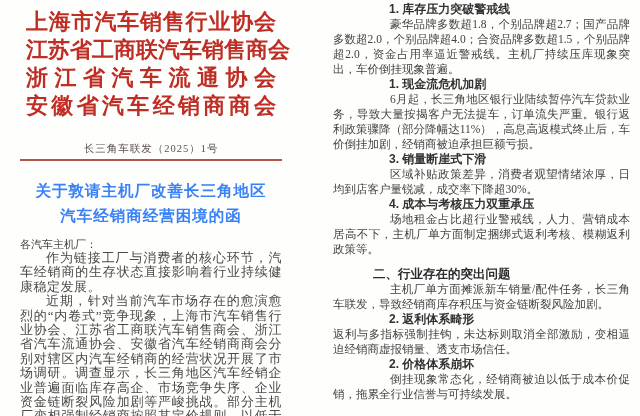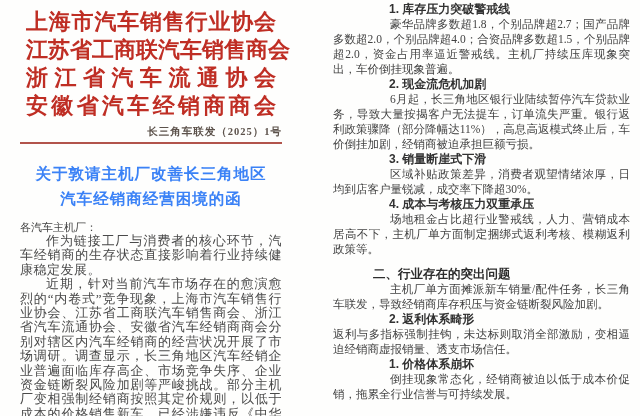--- a/index.html
+++ b/index.html
@@ -17,25 +17,24 @@
   }
   .assoc-header {
     width: 250px; margin: 8px auto 0 auto;
     color: #bf2e24;
     font-weight: bold;
     font-size: 22px; line-height: 28px;
     font-family: "Liberation Serif", "DejaVu Serif", serif;
   }
   .assoc-line { display: flex; justify-content: space-between; }
   .doc-number {
-    margin-top: 5px;
-    text-align: right;
+    margin-top: 22px;
+    text-align: center;
     font-size: 10.5px; letter-spacing: 1px;
     color: #5c524b;
-    font-weight: bold;
   }
   .red-rule {
     margin-top: 3px;
     height: 2px; width: 100%;
     background: #b2544c;
   }
   .letter-title {
     margin-top: 17px;
     text-align: center;
     font-family: "Liberation Sans", "DejaVu Sans", sans-serif;
@@ -160,31 +159,31 @@
     <p>作为链接工厂与消费者的核心环节，汽车经销商的生存状态直接影响着行业持续健康稳定发展。</p>
     <p>近期，针对当前汽车市场存在的愈演愈烈的“内卷式”竞争现象，上海市汽车销售行业协会、江苏省工商联汽车销售商会、浙江省汽车流通协会、安徽省汽车经销商商会分别对辖区内汽车经销商的经营状况开展了市场调研。调查显示，长三角地区汽车经销企业普遍面临库存高企、市场竞争失序、企业资金链断裂风险加剧等严峻挑战。部分主机厂变相强制经销商按照其定价规则，以低于成本的价格销售新车，已经涉嫌违反《中华人民共和国反不正当竞争法》。</p>
   </div>
 
 </div>
 
 <div class="right-page">
   <div class="sub-heading">1. 库存压力突破警戒线</div>
   <p class="indent">豪华品牌多数超1.8，个别品牌超2.7；国产品牌多数超2.0，个别品牌超4.0；合资品牌多数超1.5，个别品牌超2.0，资金占用率逼近警戒线。主机厂持续压库现象突出，车价倒挂现象普遍。</p>
 
-  <div class="sub-heading">2. 现金流危机加剧</div>
+  <div class="sub-heading">1. 现金流危机加剧</div>
   <p class="indent">6月起，长三角地区银行业陆续暂停汽车贷款业务，导致大量按揭客户无法提车，订单流失严重。银行返利政策骤降（部分降幅达11%），高息高返模式终止后，车价倒挂加剧，经销商被迫承担巨额亏损。</p>
 
   <div class="sub-heading">3. 销量断崖式下滑</div>
   <p class="indent">区域补贴政策差异，消费者观望情绪浓厚，日均到店客户量锐减，成交率下降超30%。</p>
 
   <div class="sub-heading">4. 成本与考核压力双重承压</div>
   <p class="indent">场地租金占比超行业警戒线，人力、营销成本居高不下，主机厂单方面制定捆绑式返利考核、模糊返利政策等。</p>
 
   <div class="section-heading">二、行业存在的突出问题</div>
 
   <p class="indent">主机厂单方面摊派新车销量/配件任务，长三角车联发，导致经销商库存积压与资金链断裂风险加剧。</p>
 
   <div class="sub-heading">2. 返利体系畸形</div>
   <p class="flush">返利与多指标强制挂钩，未达标则取消全部激励，变相逼迫经销商虚报销量、透支市场信任。</p>
 
-  <div class="sub-heading">1. 价格体系崩坏</div>
+  <div class="sub-heading">2. 价格体系崩坏</div>
   <p class="indent">倒挂现象常态化，经销商被迫以低于成本价促销，拖累全行业信誉与可持续发展。</p>
 </div>
 
 </body></html>

